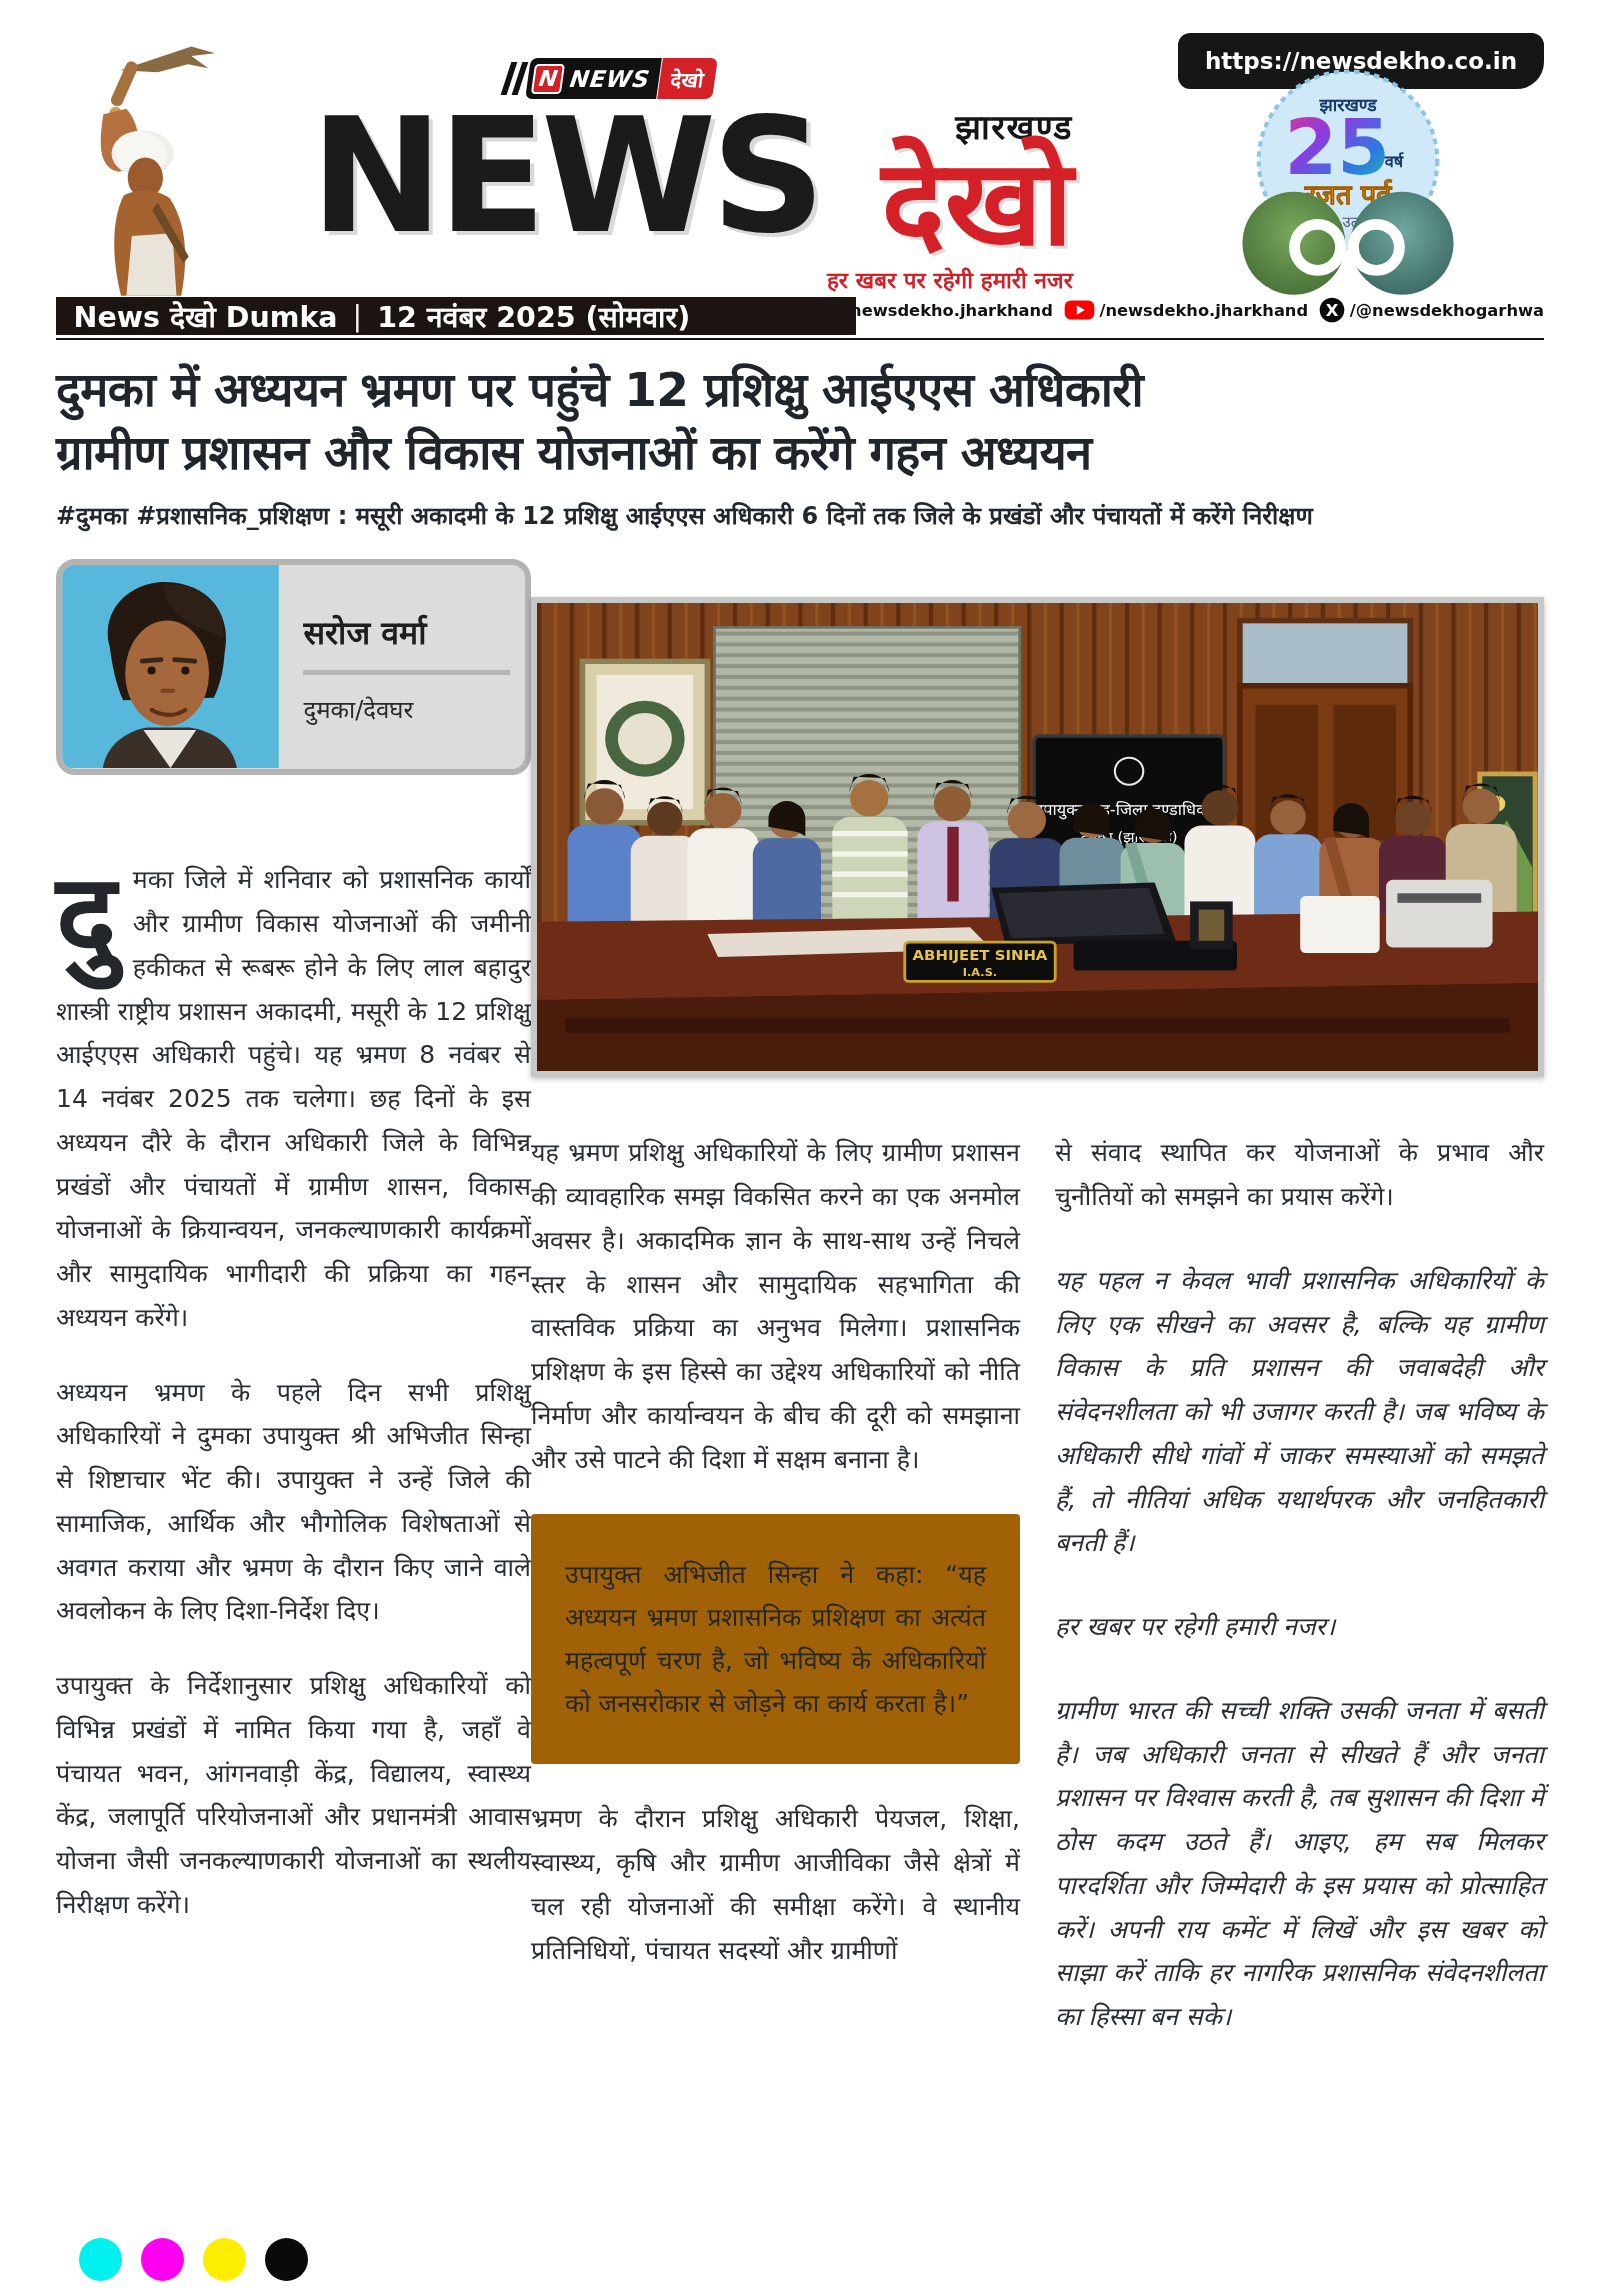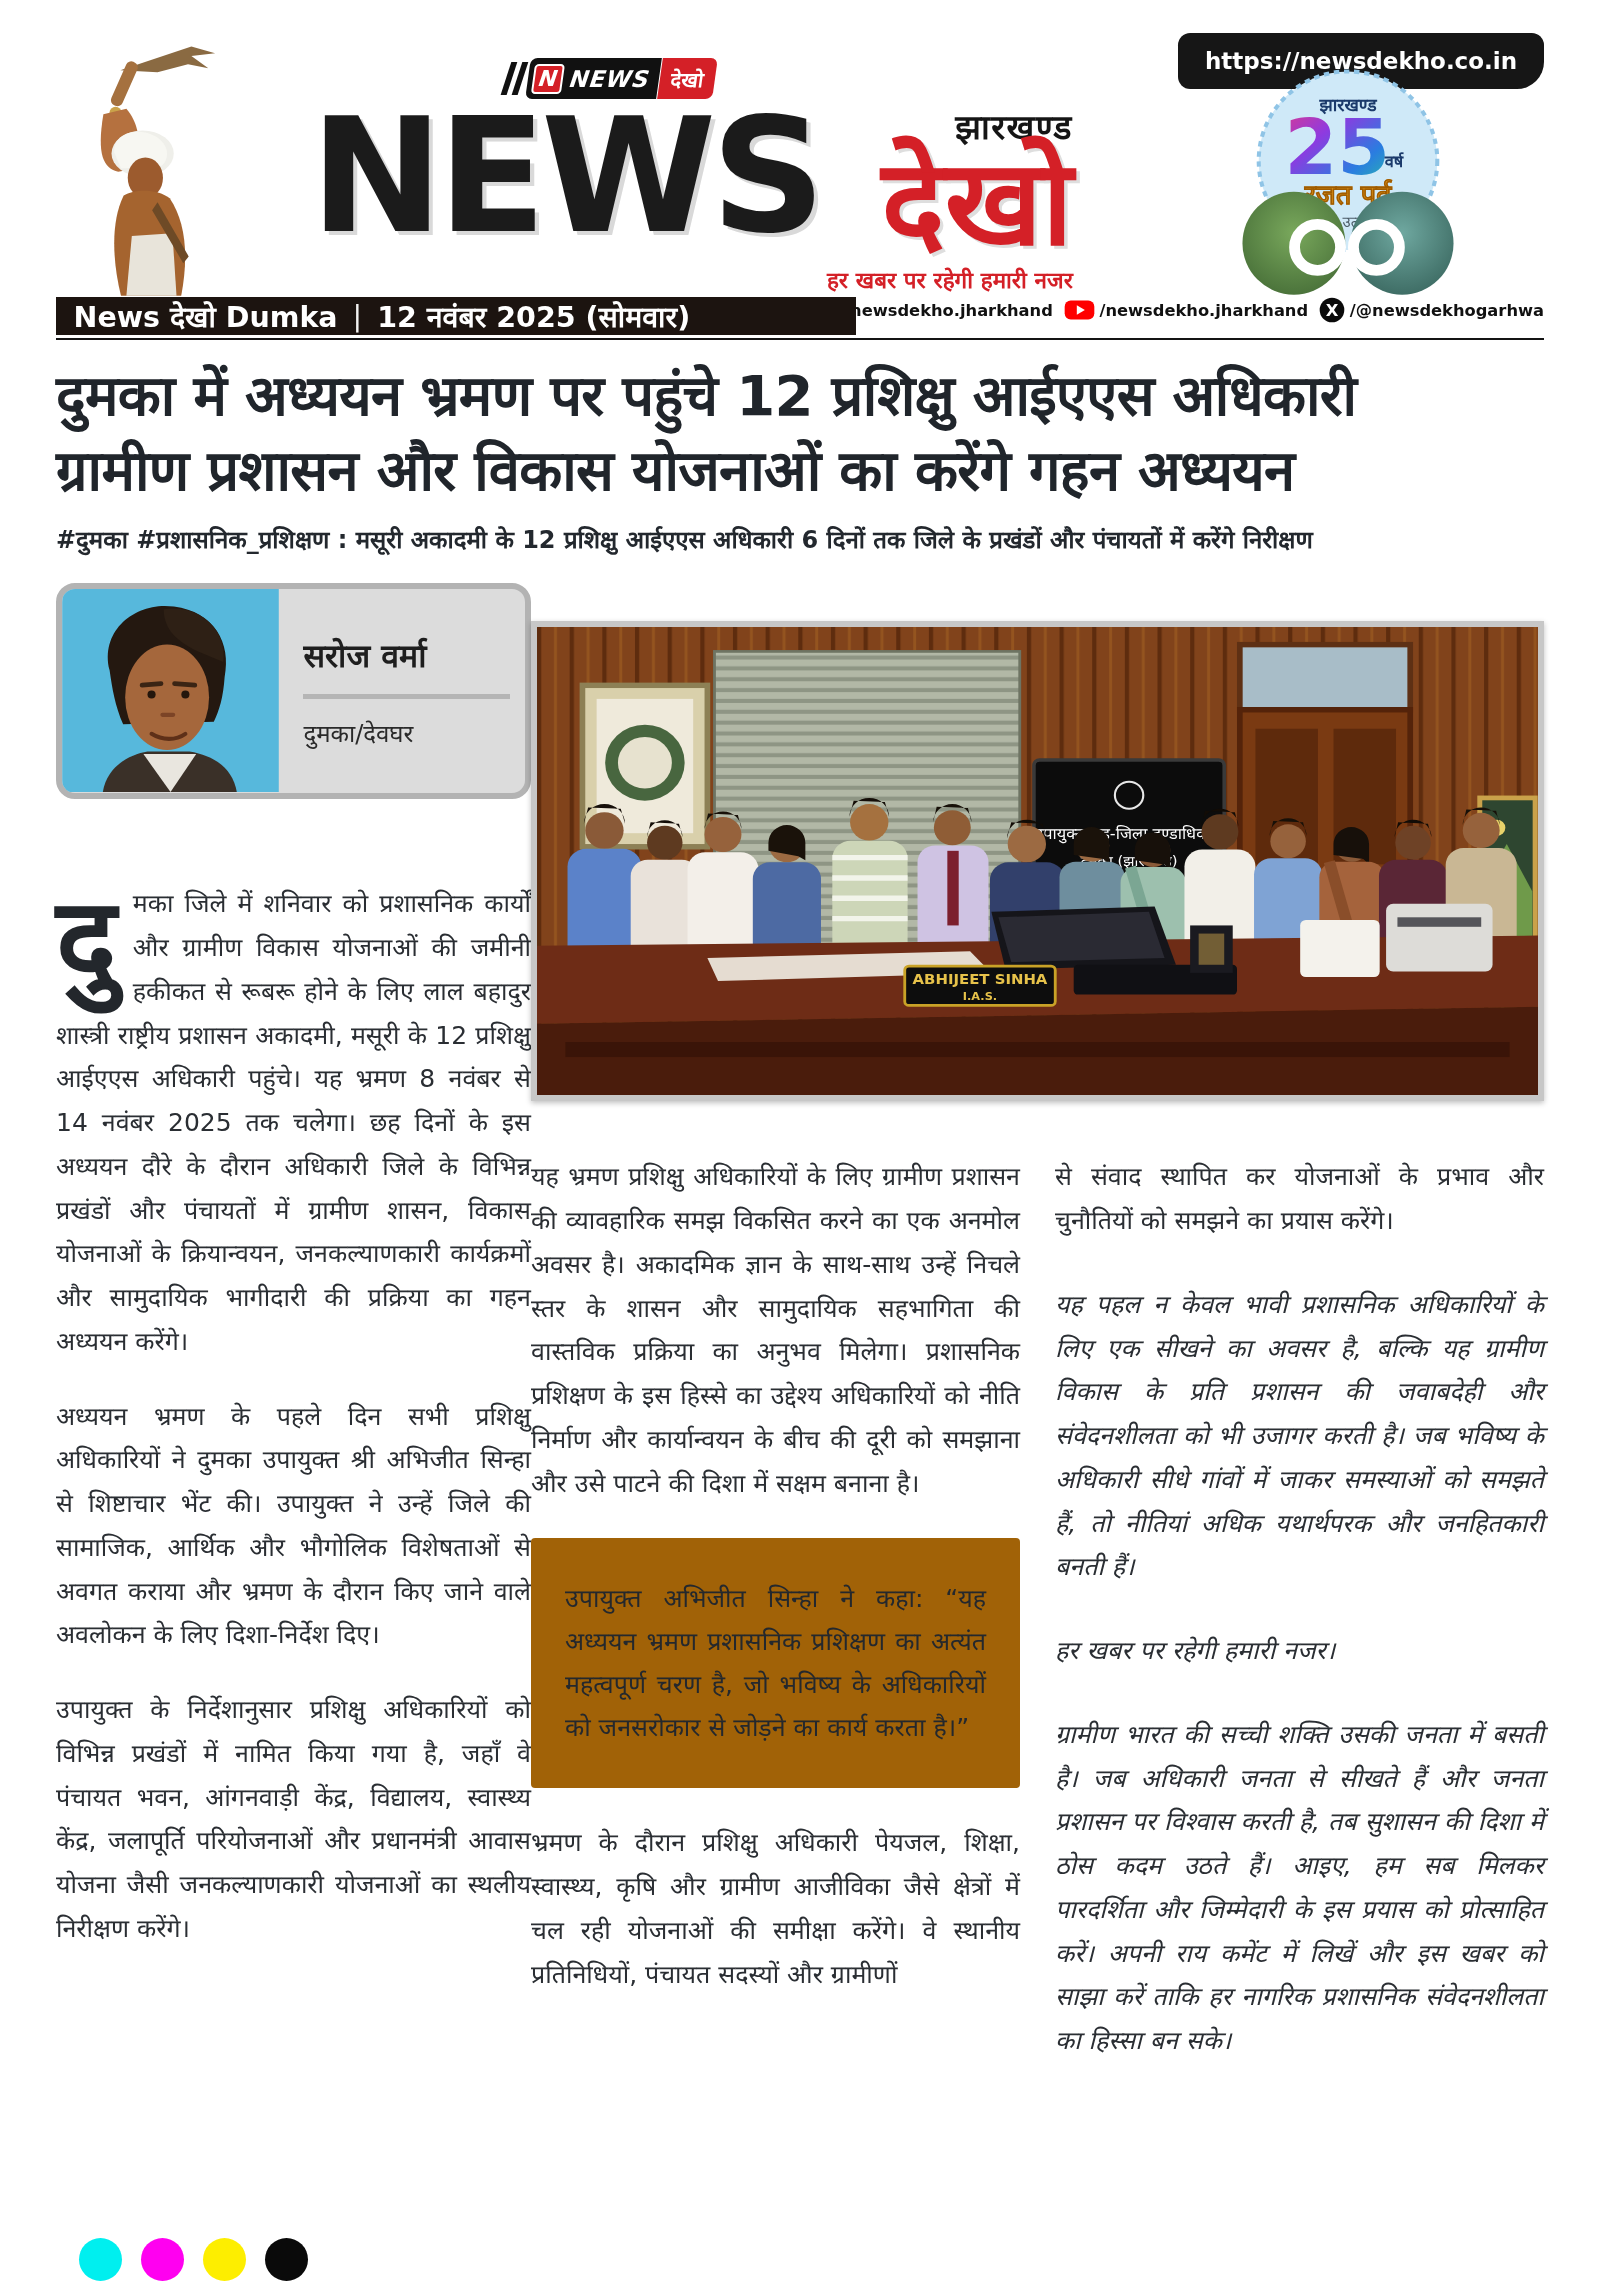--- a/index.html
+++ b/index.html
@@ -40,21 +40,21 @@
   .meta-row { display:flex; align-items:flex-start; height:43px; border-bottom:2.7px solid #141414; margin-top:1.4px; }
   .meta-bar { flex:0 0 800px; background:#1c1410; color:#fff; display:flex; align-items:center; gap:15px;
               padding:0 17.6px; font-size:28.5px; font-weight:bold; white-space:nowrap; }
   .meta-sep { font-weight:normal; opacity:.95; }
   .social-strip { flex:1 1 auto; background:#fff; display:flex; align-items:center; justify-content:flex-end;
                   gap:11px; overflow:hidden; }
   .soc { display:flex; align-items:center; gap:4.7px; font-size:16.3px; font-weight:bold; color:#111; white-space:nowrap; }
   .soc svg { display:block; }
 
   
-  .headline { margin-top:19px; color:#20252b; font-weight:800; font-size:56px; line-height:1.33; letter-spacing:-0.7px; }
+  .headline { margin-top:19px; color:#20252b; font-weight:800; font-size:47px; line-height:1.33; letter-spacing:-0.7px; }
   .subheadline { margin-top:13.6px; color:#23282e; font-weight:700; font-size:24px; }
 
   
   .content { display:flex; margin-top:28.5px; }
   .col1 { flex:0 0 475px; }
   .right-area { flex:1 1 auto; min-width:0; }
 
   .author-card { height:216px; background:#dcdcdc; border:6.1px solid #b3b3b3; border-radius:19px;
                  display:flex; overflow:hidden; }
   .author-photo { flex:0 0 217px; }

